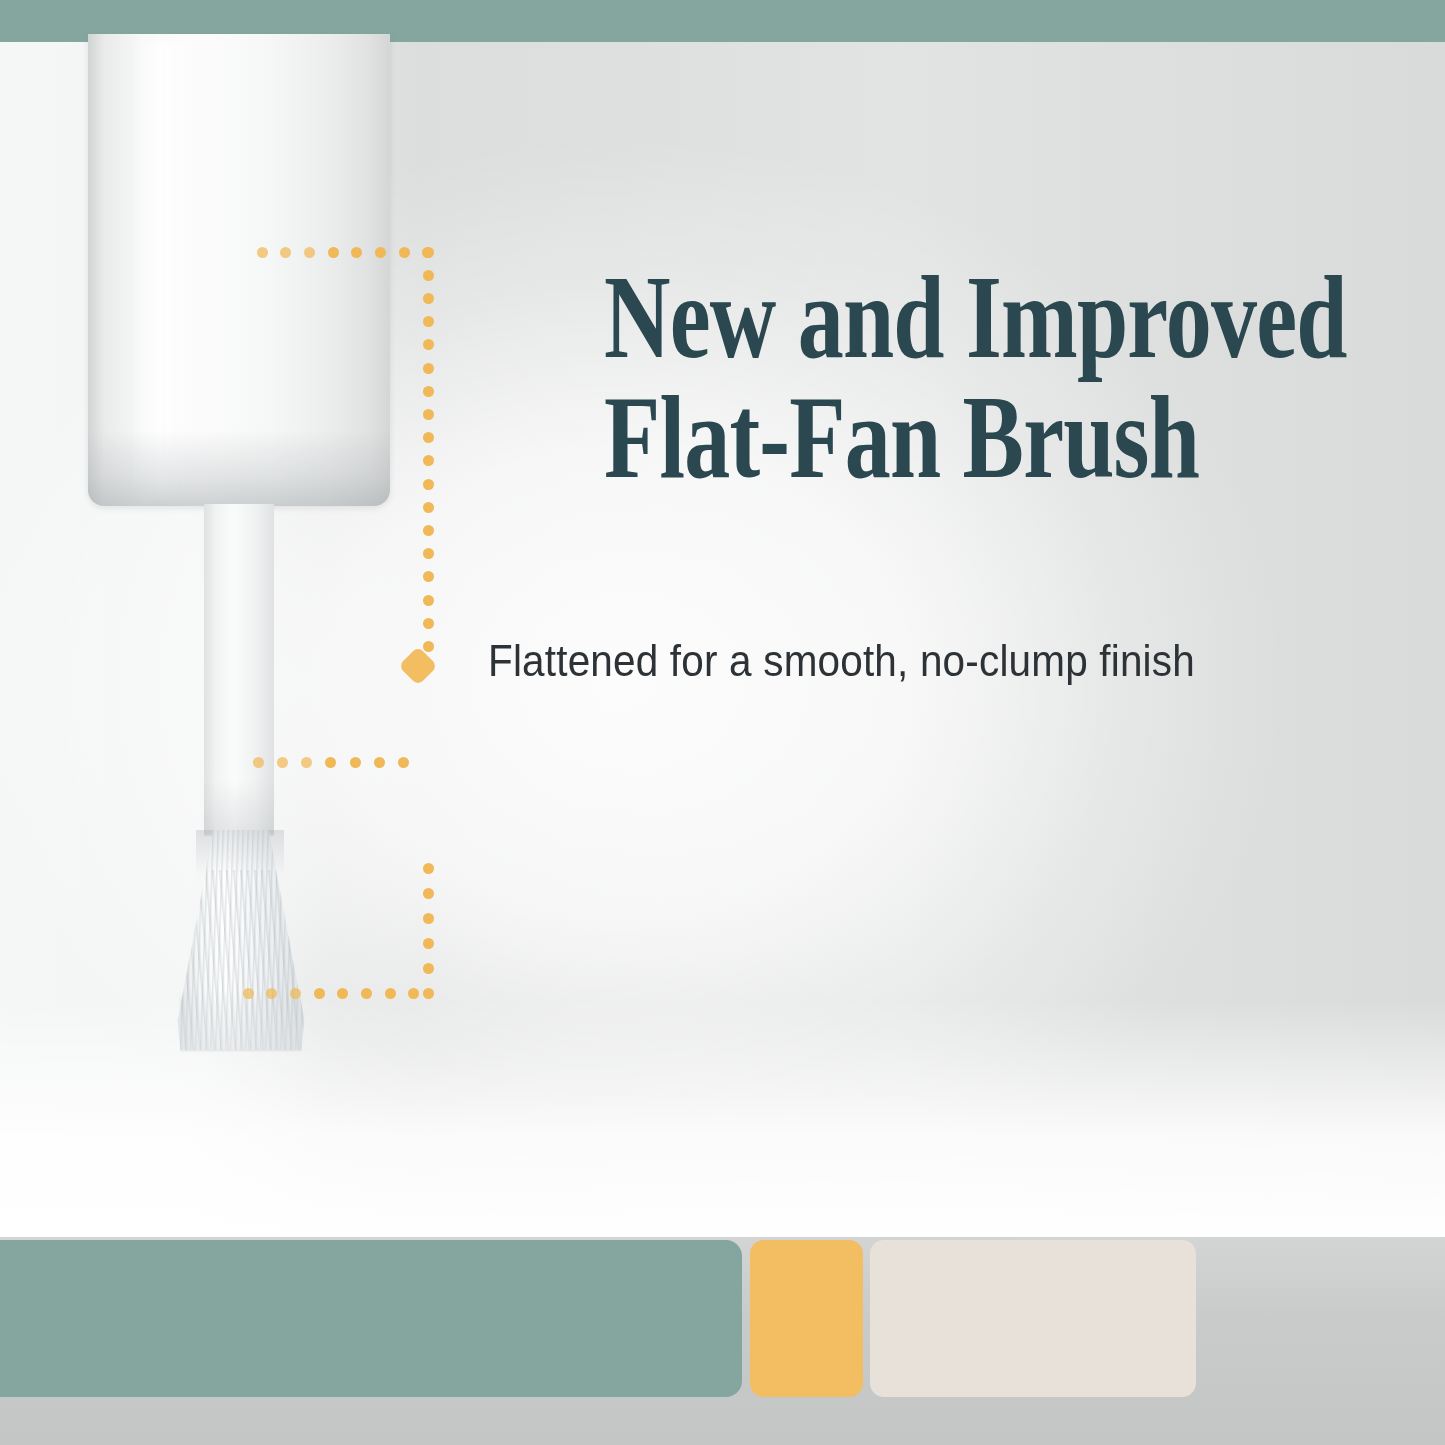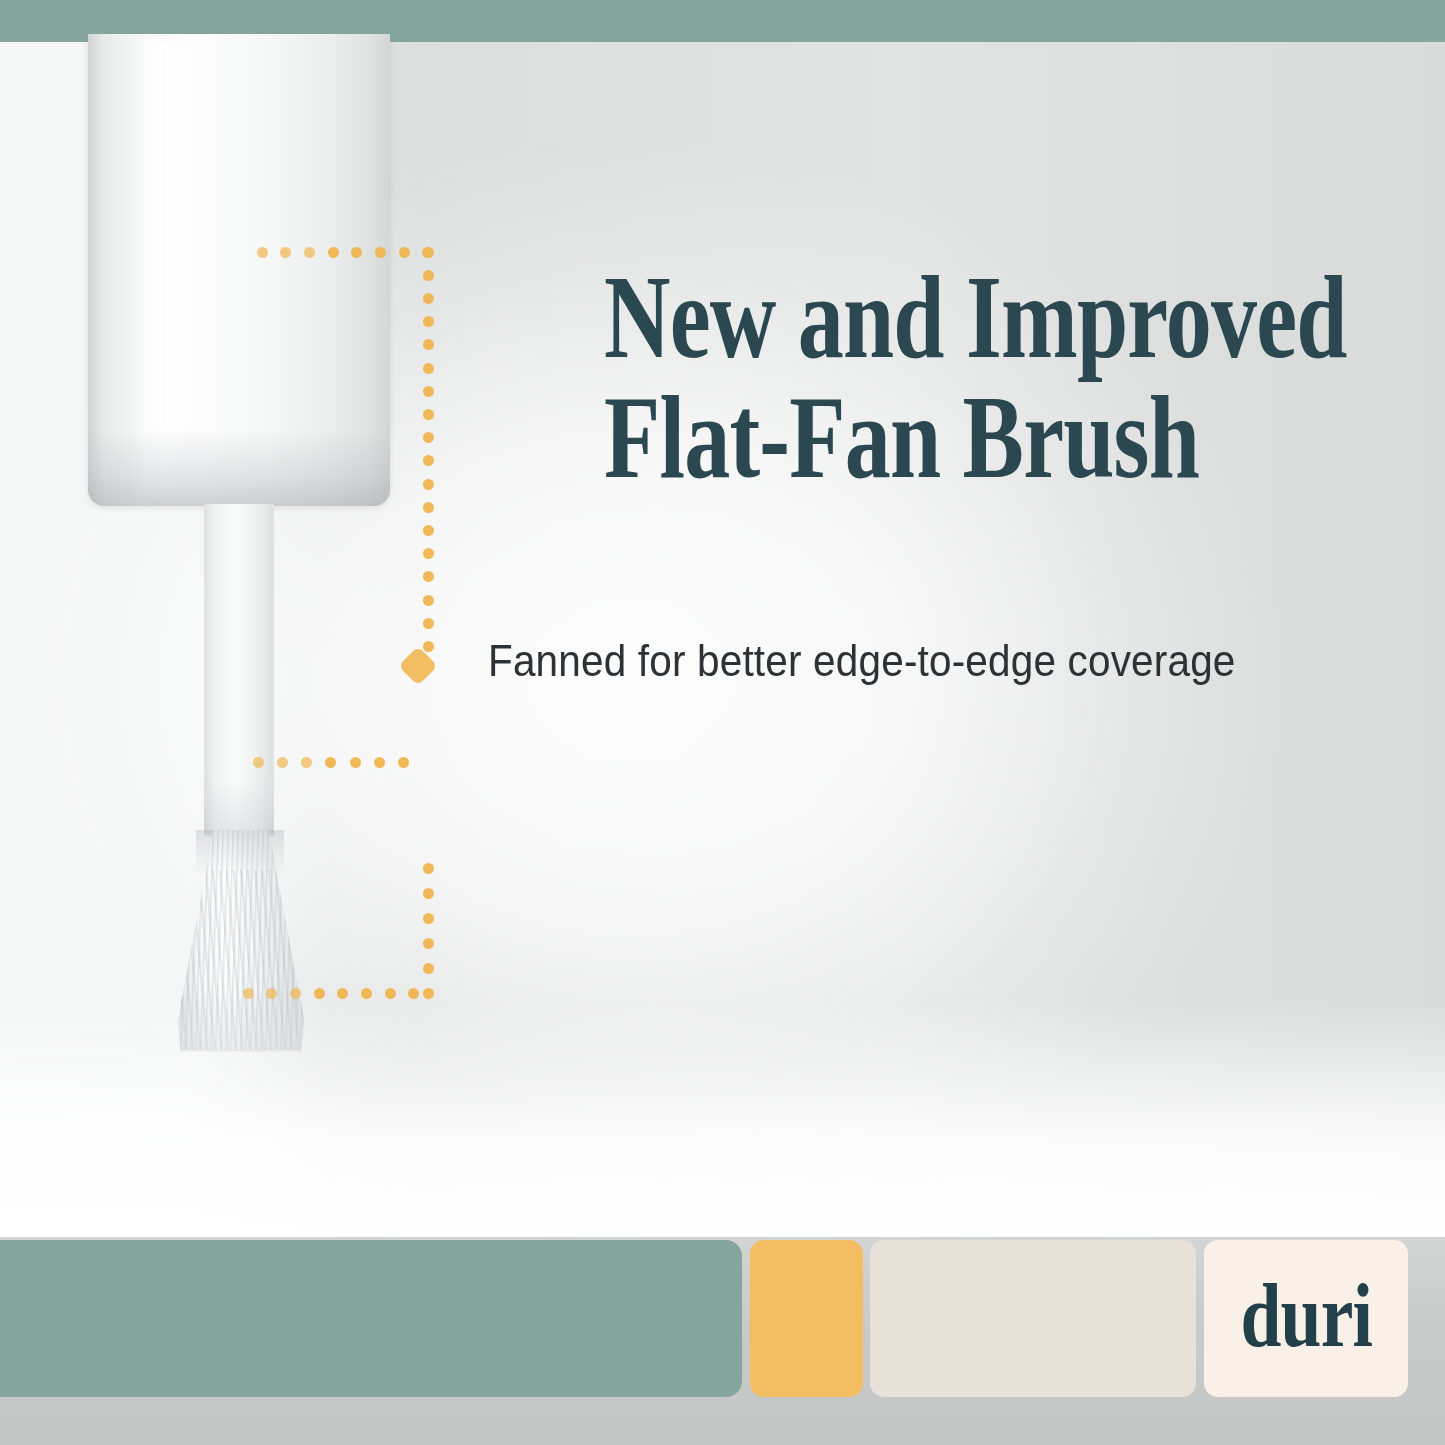--- a/index.html
+++ b/index.html
@@ -288,29 +288,26 @@
     </div>
 
   <div class="headline">
     <span>New and Improved</span>
     <span class="l2">Flat-Fan Brush</span>
   </div>
 
   <div class="bullets">
 
 
-
     <div class="bullet-row">
       <span class="diamond"></span>
-      <span class="bullet-text">Fanned for better edge-to-edge coverage</span>
+      <span class="bullet-text">Flattened for a smooth, no-clump finish</span>
     </div>
+
 
   </div>
 
   <div class="bottom-zone"></div>
   <div class="swatch sw-sage"></div>
   <div class="swatch sw-yellow"></div>
   <div class="swatch sw-beige"></div>
-  <div class="swatch sw-cream">
-    <span class="brand">duri</span>
-  </div>
 
 </div>
 
 </body></html>

